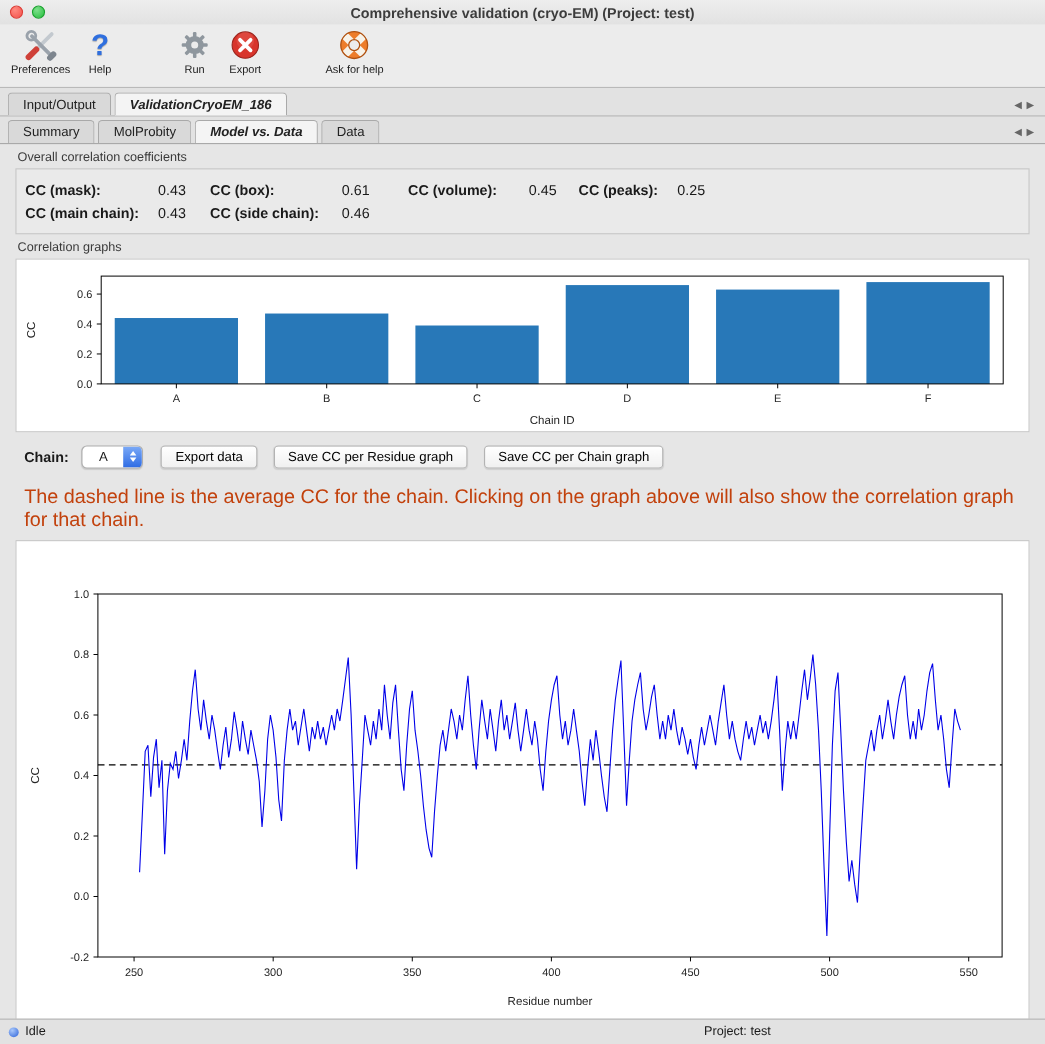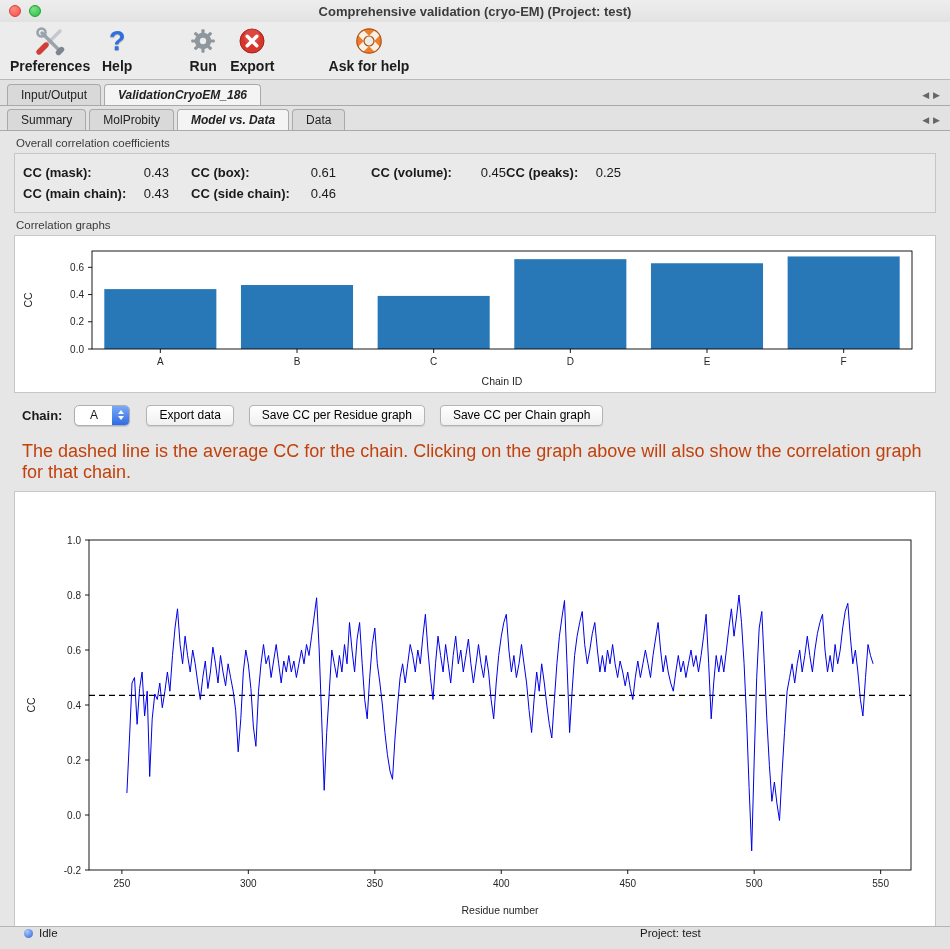--- a/index.html
+++ b/index.html
@@ -23,21 +23,21 @@
   .wintitle { font-size:13px; font-weight:600; color:#3c3c3c; }
   
   .toolbar {
     height:58px; background:#ececec; border-bottom:1px solid #b9b9b9;
     display:flex; align-items:flex-start; padding:2px 6px 0 6px;
   }
   .tool { min-width:46px; display:flex; flex-direction:column; align-items:center; cursor:default; padding:1px 4px; }
   .tool:nth-child(3){ margin-left:40px; }
   .tool:nth-child(5){ margin-left:46px; }
   .tool-ic { height:32px; display:flex; align-items:center; justify-content:center; }
-  .tool-label { font-size:14px; color:#1c1c1c; margin-top:1px;font-weight:bold; }
+  .tool-label { font-size:10px; color:#1c1c1c; margin-top:1px; }
   .qmark { font-size:27px; font-weight:bold; color:#2f6fdf; text-shadow:0 1px 1px rgba(0,0,0,.3); line-height:30px; }
   
   .tabrow {
     height:26px; background:#e2e2e2; border-bottom:1px solid #a9a9a9;
     display:flex; align-items:flex-end; padding-left:7px; position:relative;
   }
   .tabrow.second { height:25px; }
   .tab {
     height:21px; line-height:20px; padding:0 13px; font-size:12px;
     background:#d9d9d9; border:1px solid #a9a9a9; border-bottom:none;
@@ -48,21 +48,21 @@
   
   .group-label { margin:6px 0 2px 16px; font-size:11.5px; color:#3a3a3a; height:14px; }
   .groupbox {
     margin:0 14px; border:1px solid #c6c6c6; background:#eaeaea; padding:9px 0 9px 8px;
   }
   .cc-row { display:flex; margin:2px 0 6px 0; }
   .cc-row:last-child { margin-bottom:2px; }
   .cc-pair { display:flex; justify-content:space-between; font-size:13px;text-align:center; }
   .cc-row .cc-pair:nth-child(1){ width:146px; margin-right:22px; }
   .cc-row .cc-pair:nth-child(2){ width:145px; margin-right:35px; }
-  .cc-row .cc-pair:nth-child(3){ width:135px; }
+  .cc-row .cc-pair:nth-child(3){ width:135px; margin-right:20px; }
   .cc-row .cc-pair:nth-child(4){ width:115px; }
   .cc-label { font-weight:bold; }
   .panel { margin:0 14px; background:#ffffff; border:1px solid #c6c6c6; }
   #bar-panel { height:158px; padding:1px; }
   #line-panel { height:438px; margin-top:8px; }
   svg { font-family:"Liberation Sans", sans-serif; display:block; }
   .tick { font-size:10px; fill:#262626; }
   .axlabel { font-size:10.5px; fill:#262626; }
   
   .controls { margin:11px 14px 0 22px; display:flex; align-items:center; height:22px; }
@@ -81,21 +81,21 @@
   .btn {
     height:21px; padding:0 12px; margin-right:15px;
     background:linear-gradient(#ffffff,#f0f0f0); border:1px solid #b3b3b3; border-radius:4px;
     font-size:12px; font-family:"Liberation Sans",sans-serif; box-shadow:0 1px 1px rgba(0,0,0,.1); cursor:default;
   }
   .helptext { margin:15px 14px 7px 22px; font-size:18px; color:#c2410c; }
   
   .statusbar {
     position:absolute; bottom:0; left:0; width:100%; height:23px;
     background:#e2e2e2; border-top:1px solid #b5b5b5;
-    display:flex; align-items:flex-start; font-size:11.5px;padding-left:16px;
+    display:flex; align-items:center; font-size:11.5px;
   }
   .status-left { display:flex; align-items:center; gap:6px; margin-left:8px; }
   .dot { width:9px; height:9px; border-radius:50%; background:radial-gradient(circle at 35% 30%, #a9c8fb, #2a61d8); }
   .project { position:absolute; left:640px; }
 </style>
 </head>
 <body>
 
 <div class="titlebar">
   <div class="traffic">

